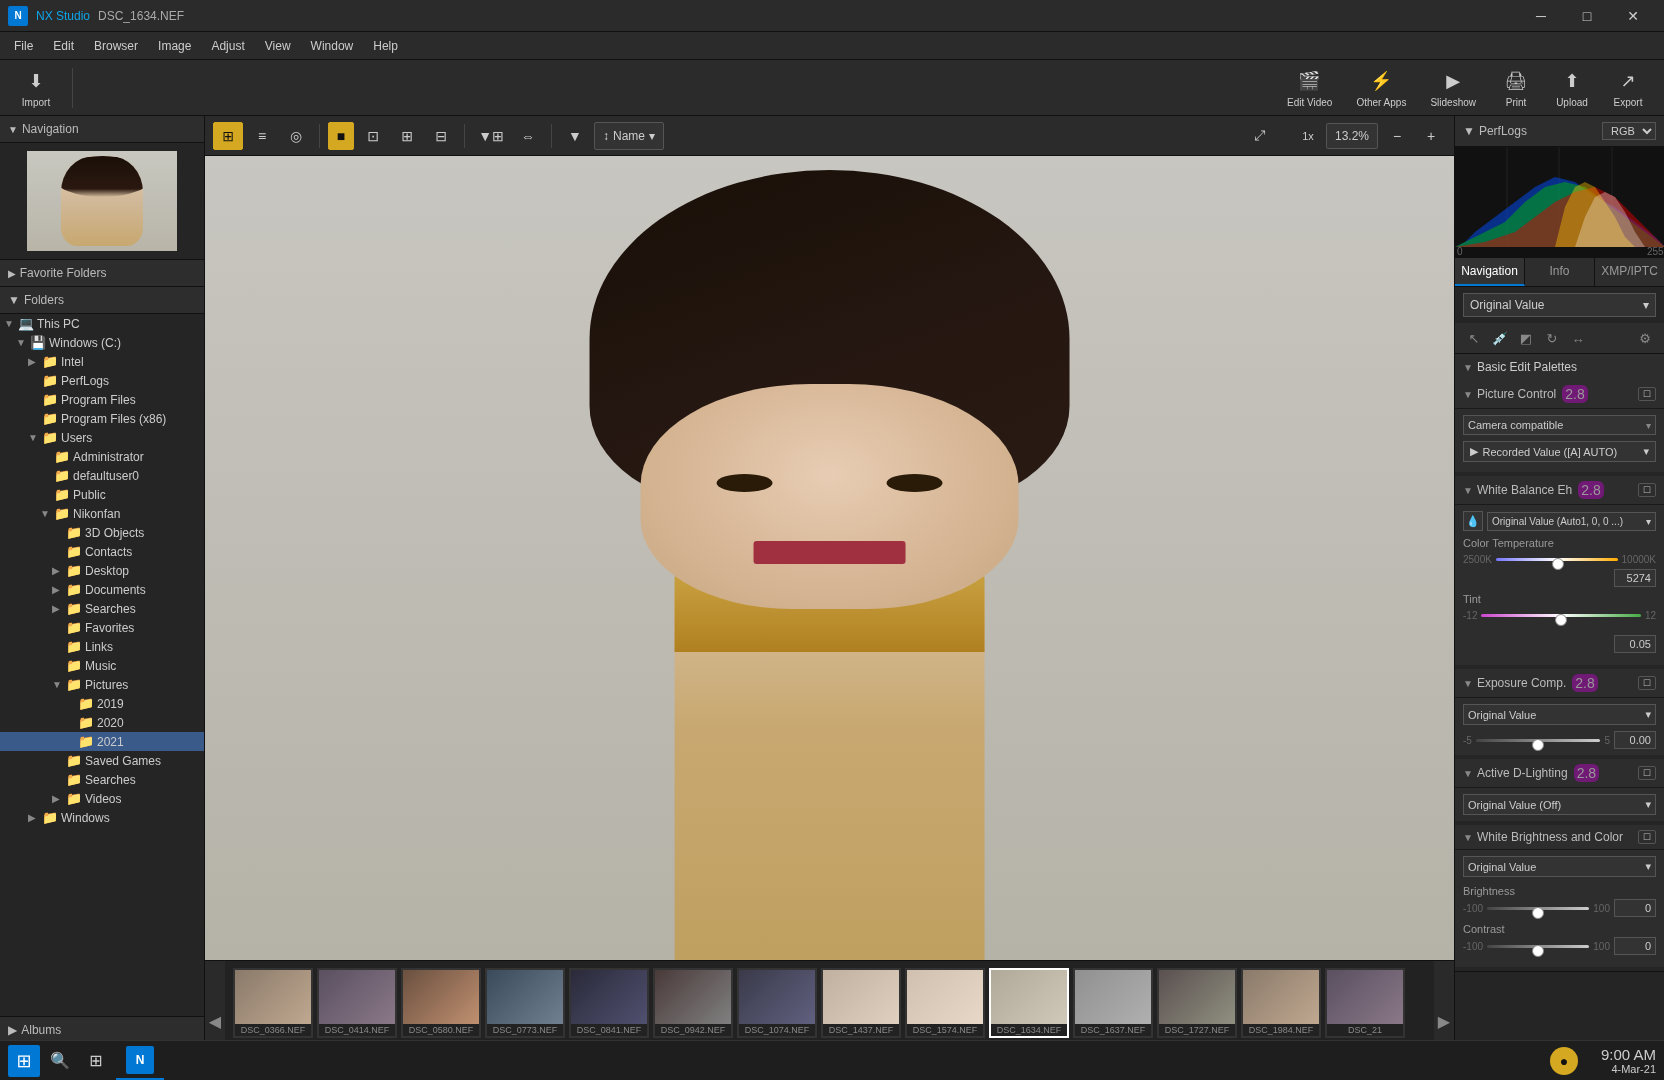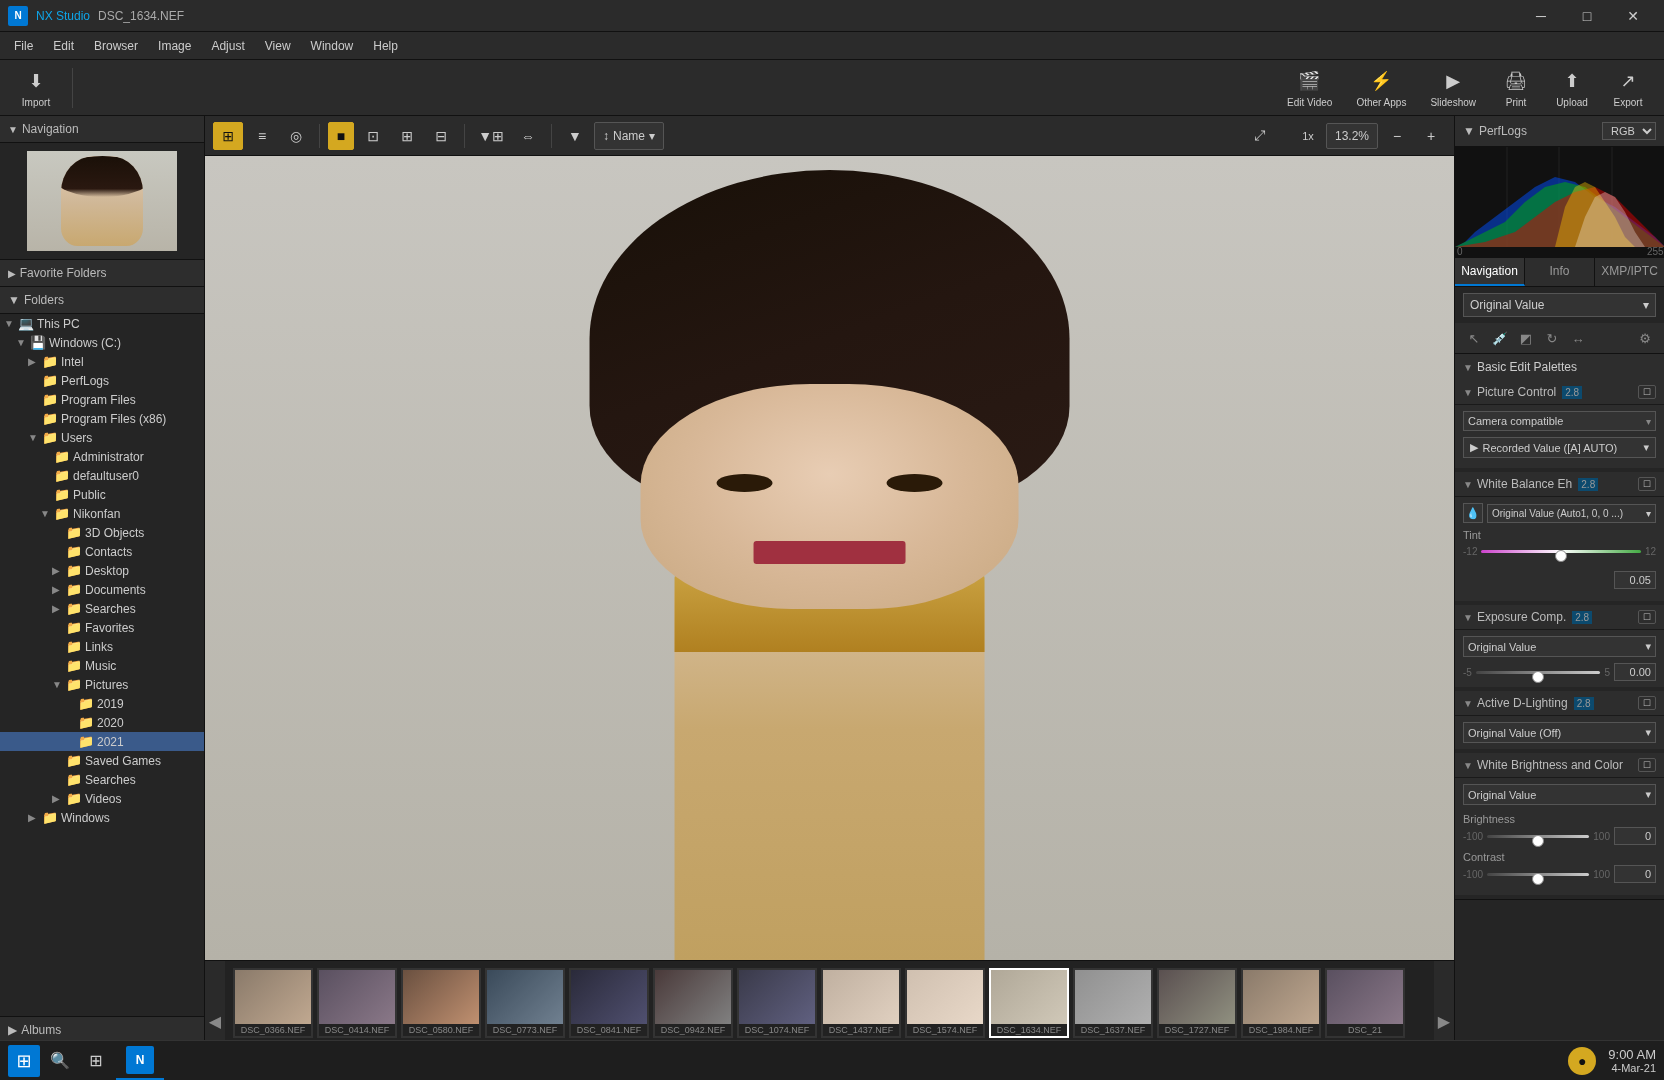--- a/index.html
+++ b/index.html
@@ -106,21 +106,21 @@
     .adj-tools { display: flex; align-items: center; padding: 4px 8px; gap: 4px; background: #2d2d2d; border-bottom: 1px solid #111; }
     .adj-tool-btn { width: 22px; height: 22px; background: transparent; border: none; color: #888; cursor: pointer; display: flex; align-items: center; justify-content: center; font-size: 13px; }
 
     .adj-section { border-bottom: 1px solid #111; }
     .adj-section-header { padding: 6px 8px; display: flex; align-items: center; gap: 4px; cursor: pointer; color: #ccc; font-size: 12px; background: #2d2d2d; }
     .adj-section-header .section-arrow { font-size: 10px; color: #888; }
 
     .palette-item { background: #2d2d2d; margin-bottom: 4px; }
     .palette-header { padding: 5px 8px; display: flex; align-items: center; gap: 4px; cursor: pointer; color: #bbb; font-size: 12px; border-bottom: 1px solid #1a1a1a; }
     .palette-header .p-arrow { font-size: 10px; color: #888; }
-    .palette-header .p-badge { background: #0c4a6e; color: #999; font-size: 10px; padding: 1px 3px; border-radius: 0; margin-left: 2px; }
+    .palette-header .p-badge { background: #701a75; color: #999; font-size: 14px; padding: 1px 3px; border-radius: 6px; margin-left: 2px; }
     .palette-header .p-toggle { margin-left: auto; width: 18px; height: 14px; border: 1px solid #555; border-radius: 2px; display: flex; align-items: center; justify-content: center; font-size: 9px; }
     .palette-content { padding: 6px 8px; }
 
     .ctrl-row { margin-bottom: 6px; }
     .ctrl-label { font-size: 11px; color: #999; margin-bottom: 2px; }
     .ctrl-dropdown { flex: 1; background: #333; border: 1px solid #555; color: #ccc; padding: 3px 4px; font-size: 11px; display: flex; align-items: center; justify-content: space-between; cursor: pointer; }
     .ctrl-dropdown-icon { font-size: 10px; color: #888; }
 
     .slider-container { position: relative; height: 16px; display: flex; align-items: center; }
     .slider-track { height: 3px; border-radius: 2px; flex: 1; position: relative; }
@@ -134,21 +134,21 @@
 
     .wb-tools { display: flex; align-items: center; gap: 4px; margin-bottom: 6px; }
     .wb-tool-btn { width: 20px; height: 20px; background: #333; border: 1px solid #555; color: #ccc; font-size: 11px; cursor: pointer; display: flex; align-items: center; justify-content: center; }
 
     .right-collapse-btn { position: absolute; left: -12px; top: 50%; transform: translateY(-50%); width: 12px; height: 40px; background: #333; border: 1px solid #555; border-right: none; color: #888; cursor: pointer; display: flex; align-items: center; justify-content: center; font-size: 10px; border-radius: 3px 0 0 3px; }
     #taskbar { height: 40px; background: #1e1e1e; border-top: 1px solid #111; display: flex; align-items: center; padding: 0 8px; gap: 8px; position: absolute; bottom: 0; left: 0; right: 0; }
     .taskbar-start { width: 32px; height: 32px; background: #0078d4; border-radius: 2px; display: flex; align-items: center; justify-content: center; color: white; font-size: 18px; cursor: pointer; }
     .taskbar-btn { width: 32px; height: 32px; display: flex; align-items: center; justify-content: center; color: #ccc; cursor: pointer; font-size: 16px; }
     .taskbar-icon-active { width: 40px; height: 38px; display: flex; align-items: center; justify-content: center; border-bottom: 2px solid #0078d4; cursor: pointer; }
     .taskbar-time { margin-left: auto; text-align: right; color: #ccc; font-size: 12px; }
-    .taskbar-time .time { font-size: 13px; }
+    .taskbar-time .time { font-size: 15px; margin-left: 11px; }
     .taskbar-time .date { font-size: 11px; }
 
     
     .tree-scroll { flex: 1; overflow-y: auto; overflow-x: hidden; }
     .tree-scroll::-webkit-scrollbar { width: 6px; }
     .tree-scroll::-webkit-scrollbar-track { background: #252525; }
     .tree-scroll::-webkit-scrollbar-thumb { background: #555; }
 
     
     .film-img-1 { background: linear-gradient(135deg, #8a7a6a, #c0a890); }
@@ -660,20 +660,35 @@
           </div>
           <div class="palette-content">
             <div class="wb-tools">
               <button class="wb-tool-btn">💧</button>
               <div class="ctrl-dropdown" style="flex:1;font-size:10px;">
                 <span>Original Value (Auto1, 0, 0 ...)</span>
                 <span>▾</span>
               </div>
             </div>
 
+            <div class="ctrl-row">
+              <div class="ctrl-label">Color Temperature</div>
+              <div style="display:flex;align-items:center;gap:4px;">
+                <span style="font-size:10px;color:#666;">2500K</span>
+                <div class="slider-container" style="flex:1;">
+                  <div class="slider-track slider-track-wb" style="width:100%;">
+                    <div class="slider-thumb" style="left:51%;"></div>
+                  </div>
+                </div>
+                <span style="font-size:10px;color:#666;">10000K</span>
+              </div>
+              <div style="display:flex;justify-content:flex-end;margin-top:2px;">
+                <input class="slider-value-input" value="5274" style="">
+              </div>
+            </div>
 
             <div class="ctrl-row">
               <div class="ctrl-label">Tint</div>
               <div style="display:flex;align-items:center;gap:4px;">
                 <span style="font-size:10px;color:#666;">-12</span>
                 <div class="slider-container" style="flex:1;">
                   <div class="slider-track slider-track-tint" style="width:100%;">
                     <div class="slider-thumb" style="left:50%;"></div>
                   </div>
                 </div>

